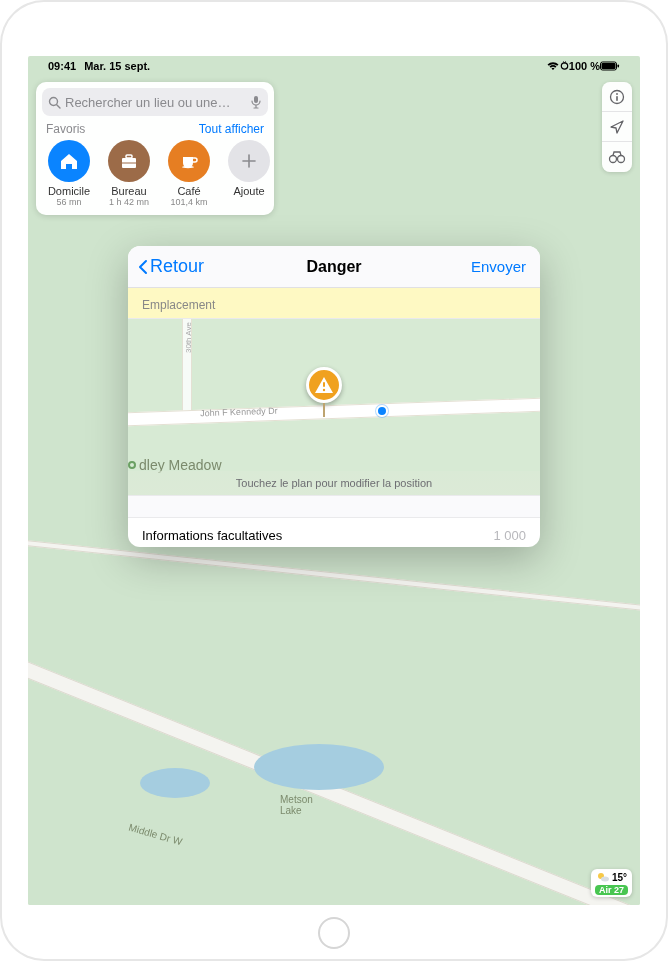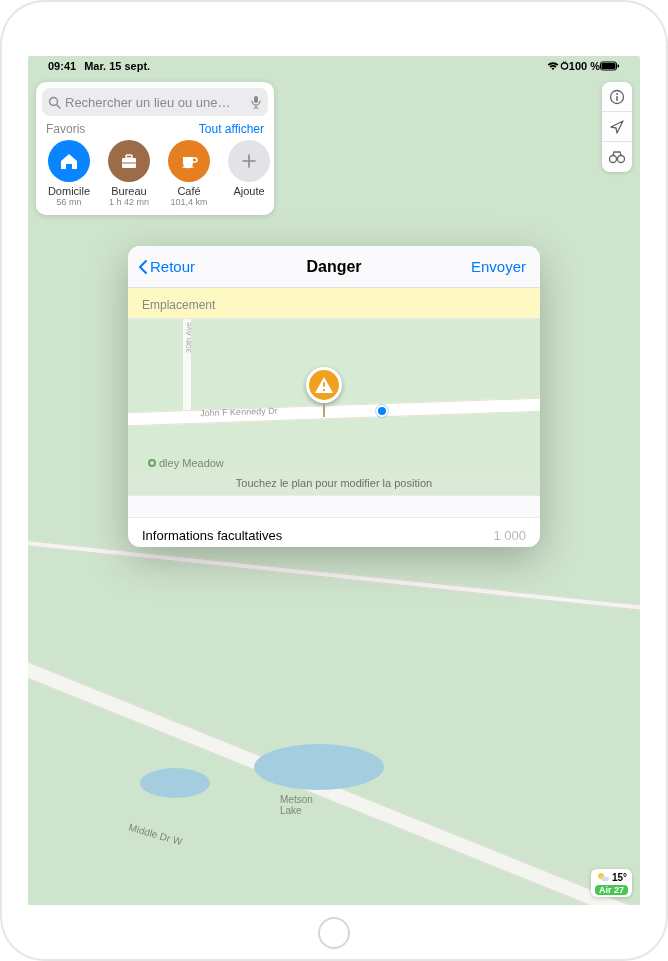--- a/index.html
+++ b/index.html
@@ -153,21 +153,21 @@
     .modal-header {
       position: relative;
       height: 42px;
       border-bottom: 1px solid #e0e0e3;
       display: flex; align-items: center; justify-content: center;
       background: #fafafc;
     }
     .modal-title { font-size: 16px; font-weight: 600; color: #000; }
     .modal-back {
       position: absolute; left: 10px; top: 0; bottom: 0;
-      display: flex; align-items: center; color: #007aff; font-size: 15px;
+      display: flex; align-items: center; color: #007aff; font-size: 18px;
       gap: 2px;
     }
     .modal-send {
       position: absolute; right: 14px; top: 0; bottom: 0;
       display: flex; align-items: center; color: #007aff; font-size: 15px; font-weight: 500;
     }
     .modal-section-label {
       font-size: 12px; color: #888; padding: 10px 14px 6px 14px;
       background: #fef9c3;
     }
@@ -186,21 +186,21 @@
       position: absolute; left: 72px; top: 88px; font-size: 9px; color: #999;
       transform: rotate(-2deg);
     }
     .modal-map .vert-road {
       position: absolute; width: 10px; background: rgba(255,255,255,0.8);
       border-left: 1px solid #e4e0d3; border-right: 1px solid #e4e0d3;
       top: 0; height: 92px; left: 54px;
     }
     .modal-map .vert-label { position: absolute; left: 56px; top: 34px; font-size: 8px; color: #aaa; transform: rotate(-90deg); transform-origin: left top; }
     .modal-map .meadow {
-      position: absolute; left: 20px; top: 138px; font-size: 11px; color: #7b8a6c;
+      position: absolute; left: 0; top: 138px; font-size: 14px; color: #7b8a6c;
       display: flex; align-items: center; gap: 3px;
     }
     .modal-map .meadow .dot { width: 8px; height: 8px; border: 2px solid #6aa063; border-radius: 50%; }
     .modal-map .user-dot {
       position: absolute; width: 12px; height: 12px; border-radius: 50%;
       background: #0a84ff; border: 2px solid #fff;
       left: 248px; top: 86px;
       box-shadow: 0 0 0 1px rgba(10,132,255,0.3);
     }
     .modal-map .pin {

